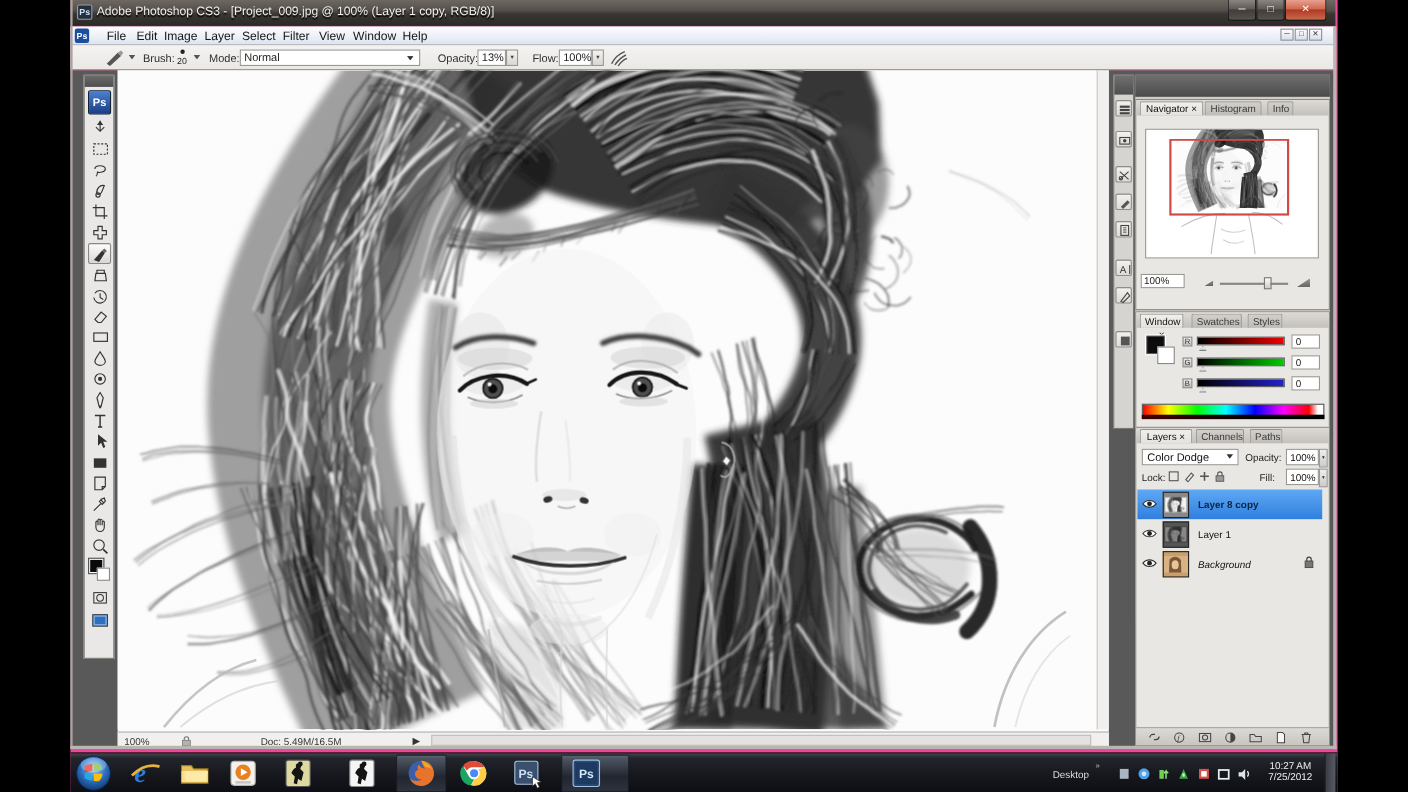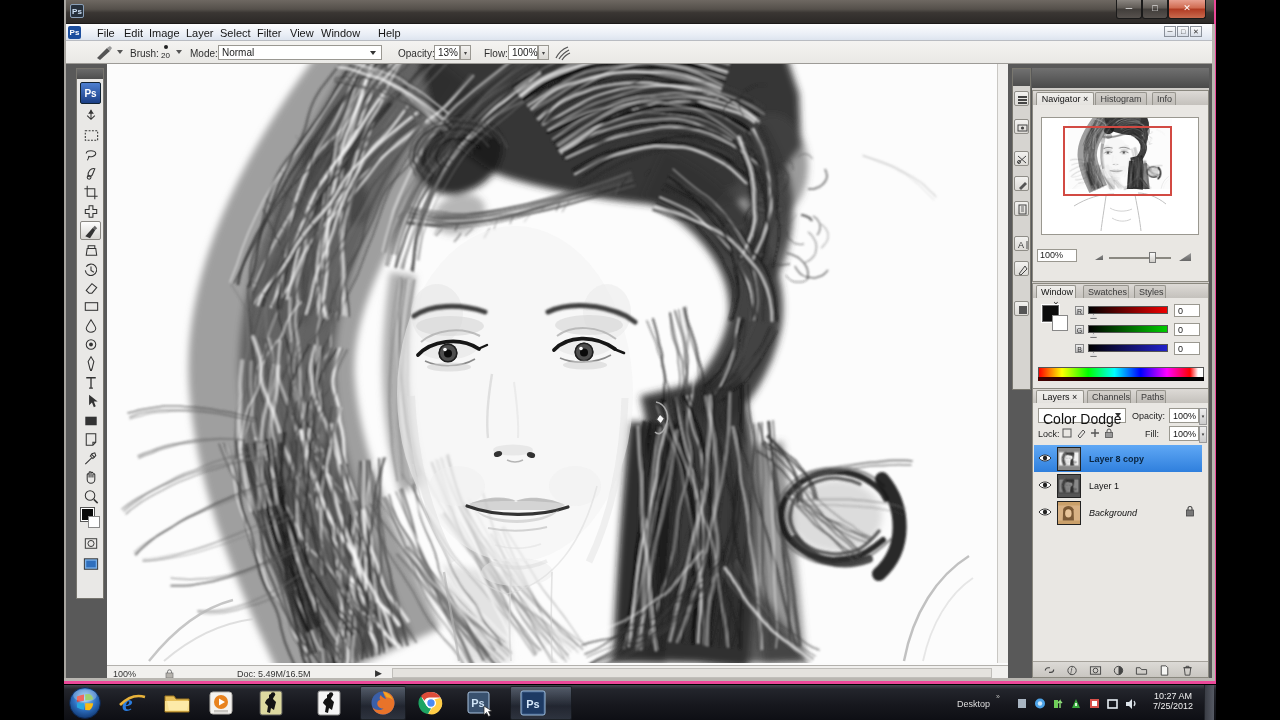--- a/index.html
+++ b/index.html
@@ -44,36 +44,37 @@
 .ticon{position:absolute;top:3px;width:30px;height:30px}
 .tslot{position:absolute;top:1px;width:46px;height:34px;background:linear-gradient(rgba(170,190,215,.35),rgba(90,110,140,.18) 60%,rgba(140,160,190,.25));border:1px solid rgba(20,22,28,.8);border-radius:2px}
 </style></head><body>
 <div id="screen">
   <div class="abs" style="left:0;top:0;width:2px;height:681px;background:#a8a5a0;z-index:50"></div>
   <div class="abs" style="left:1148px;top:24px;width:3px;height:657px;background:#b9b6b1;z-index:50"></div>
   <div class="abs" style="left:0;top:678px;width:1151px;height:3px;background:#b9b6b1;z-index:50"></div>
 
   <div id="title">
     <div class="ico">Ps</div>
+    <div class="txt">Adobe Photoshop CS3 - [Project_009.jpg @ 100% (Layer 1 copy, RGB/8)]</div>
     <div class="capbtn" style="left:1052px;width:26px">─</div>
     <div class="capbtn" style="left:1078px;width:26px">□</div>
     <div class="capbtn" id="btnclose" style="left:1104px;width:38px">✕</div>
   </div>
 
   <div id="menubar">
     <div class="ps">Ps</div>
     <span style="left:33px">File</span>
       <span style="left:60px">Edit</span>
       <span style="left:85px">Image</span>
     <span style="left:122px">Layer</span>
       <span style="left:156px">Select</span>
       <span style="left:193px">Filter</span>
     <span style="left:226px">View</span>
       <span style="left:257px">Window</span>
-      <span style="left:314px">Help</span>
+      <span style="left:302px">Help</span>
     <div class="abs" style="left:1100px;top:2px;width:12px;height:11px;background:linear-gradient(#fdfdfd,#d8dee8);border:1px solid #8a9099;font-size:7px;text-align:center;line-height:10px;color:#333">─</div>
     <div class="abs" style="left:1113px;top:2px;width:12px;height:11px;background:linear-gradient(#fdfdfd,#d8dee8);border:1px solid #8a9099;font-size:7px;text-align:center;line-height:10px;color:#333">□</div>
     <div class="abs" style="left:1126px;top:2px;width:12px;height:11px;background:linear-gradient(#fdfdfd,#d8dee8);border:1px solid #8a9099;font-size:7px;text-align:center;line-height:10px;color:#333">✕</div>
   </div>
 
   <div id="opts">
     <svg class="abs" style="left:30px;top:3px" width="20" height="17">
         <path d="M3 14 L13 4 l3 3 L6 16 Z" fill="#555"></path>
         <path d="M13 4 l3 3 2-3 -2-2z" fill="#999"></path>
       </svg>
@@ -1039,21 +1040,21 @@
         <div class="abs" style="left:141px;top:58px;width:26px;height:13px;background:#fff;border:1px solid #9a9890;font-size:9px;color:#222;text-align:left;padding:1px 0 0 3px">0</div>
         <div class="abs" style="left:5px;top:83px;width:166px;height:14px;background:linear-gradient(90deg,#f00 0%,#ff0 14%,#0f0 30%,#0ff 46%,#00f 62%,#f0f 78%,#f00 92%,#fff 97%);border:1px solid #555"></div>
         <div class="abs" style="left:5px;top:93px;width:166px;height:4px;background:linear-gradient(90deg,#400,#000 60%,#000)"></div>
       </div>
       <div class="panel" style="top:320px;height:290px">
         <div class="tabbar">
           <div class="tab tabon" style="left:3px;width:48px;white-space:nowrap">Layers ×</div>
           <div class="tab" style="left:54px;width:44px">Channels</div>
           <div class="tab" style="left:103px;width:30px">Paths</div>
         </div>
-        <div class="abs" style="left:5px;top:19px;width:88px;height:15px;background:#fff;border:1px solid #9a9890;font-size:14px;color:#111;padding:2px 0 0 4px">Color Dodge <span style="position:absolute;right:4px;top:4px;width:0;height:0;border:3px solid transparent;border-top:4px solid #333"></span></div>
+        <div class="abs" style="left:5px;top:19px;width:88px;height:15px;background:#fff;border:1px solid #9a9890;font-size:10px;color:#111;padding:2px 0 0 4px">Color Dodge <span style="position:absolute;right:4px;top:4px;width:0;height:0;border:3px solid transparent;border-top:4px solid #333"></span></div>
         <div class="abs" style="left:99px;top:22px;font-size:9px;color:#222">Opacity:</div>
         <div class="abs" style="left:136px;top:19px;width:30px;height:15px;background:#fff;border:1px solid #9a9890;font-size:9px;color:#111;padding:2px 0 0 3px">100%</div>
         <div class="abs" style="left:166px;top:19px;width:8px;height:17px;background:linear-gradient(#eee,#ccc);border:1px solid #999;font-size:5px;text-align:center;line-height:15px;color:#333">▾</div>
         <div class="abs" style="left:5px;top:40px;font-size:9px;color:#222">Lock:</div>
         <svg class="abs" style="left:28px;top:38px" width="12" height="12" viewBox="0 0 12 12" stroke-width="1">
           <rect x="2" y="2" width="8" height="8" fill="none" stroke="#555"></rect>
         </svg>
         <svg class="abs" style="left:42px;top:38px" width="12" height="12" viewBox="0 0 12 12" stroke-width="1">
           <path d="M3,9 L8,3 l2,2 -5,6 z" fill="none" stroke="#555"></path>
         </svg>

